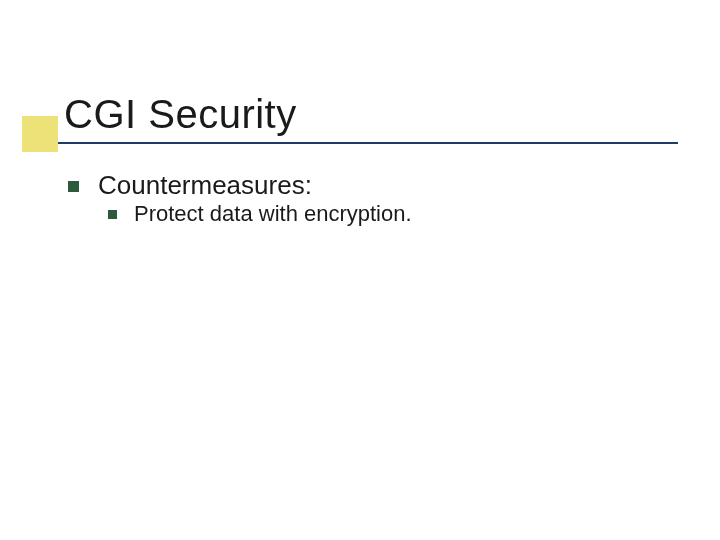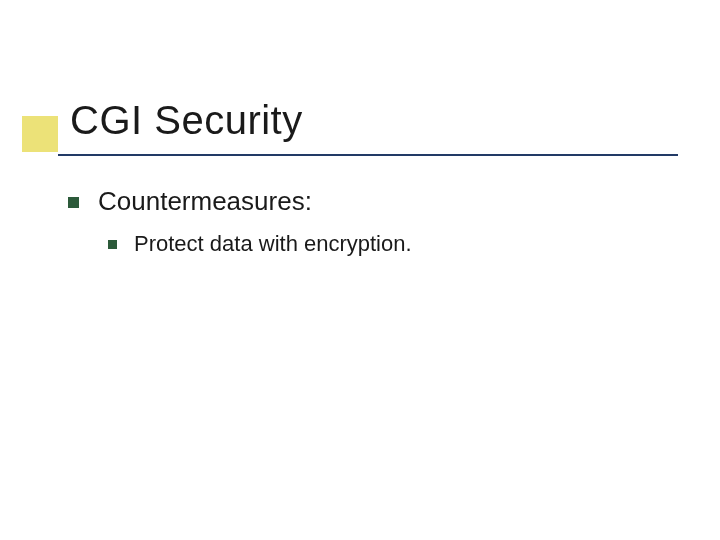--- a/index.html
+++ b/index.html
@@ -30,35 +30,35 @@
   .title-wrap {
     position: absolute;
     left: 58px;
     top: 86px;
     right: 40px;
     z-index: 1;
   }
   .title {
     font-size: 40px;
     line-height: 1.1;
-    margin: 12px;
+    margin: 6px;
     padding-bottom: 0;
     font-weight: 400;
     letter-spacing: 0.5px;
   }
   .title-rule {
     border: none;
     border-top: 2px solid #223a66;
     margin: 0;
     width: 620px;
   }
   .body {
     position: absolute;
     left: 58px;
-    top: 186px;
+    top: 170px;
     right: 40px;
     font-size: 20px;
   }
   ul {
     list-style: none;
     margin: 0;
     padding: 0;
   }
   li {
     position: relative;
@@ -71,21 +71,21 @@
     content: "";
     position: absolute;
     background: #2c5a3a;
   }
   .lvl1 { font-size: 26px; }
   .lvl1 > li { padding-left: 40px; margin-bottom: 16px; }
   .lvl1 > li::before {
     width: 11px; height: 11px;
     left: 10px; top: 11px;
   }
-  .lvl2 { font-size: 22px; margin-top: 14px; }
+  .lvl2 { font-size: 22px; }
   .lvl2 > li { padding-left: 36px; margin-bottom: 14px; }
   .lvl2 > li::before {
     width: 9px; height: 9px;
     left: 10px; top: 9px;
   }
   .lvl3 { font-size: 20px; margin-top: 14px; }
   .lvl3 > li { padding-left: 30px; margin-bottom: 8px; line-height: 1.35; }
   .lvl3 > li::before {
     width: 7px; height: 7px;
     left: 8px; top: 9px;

